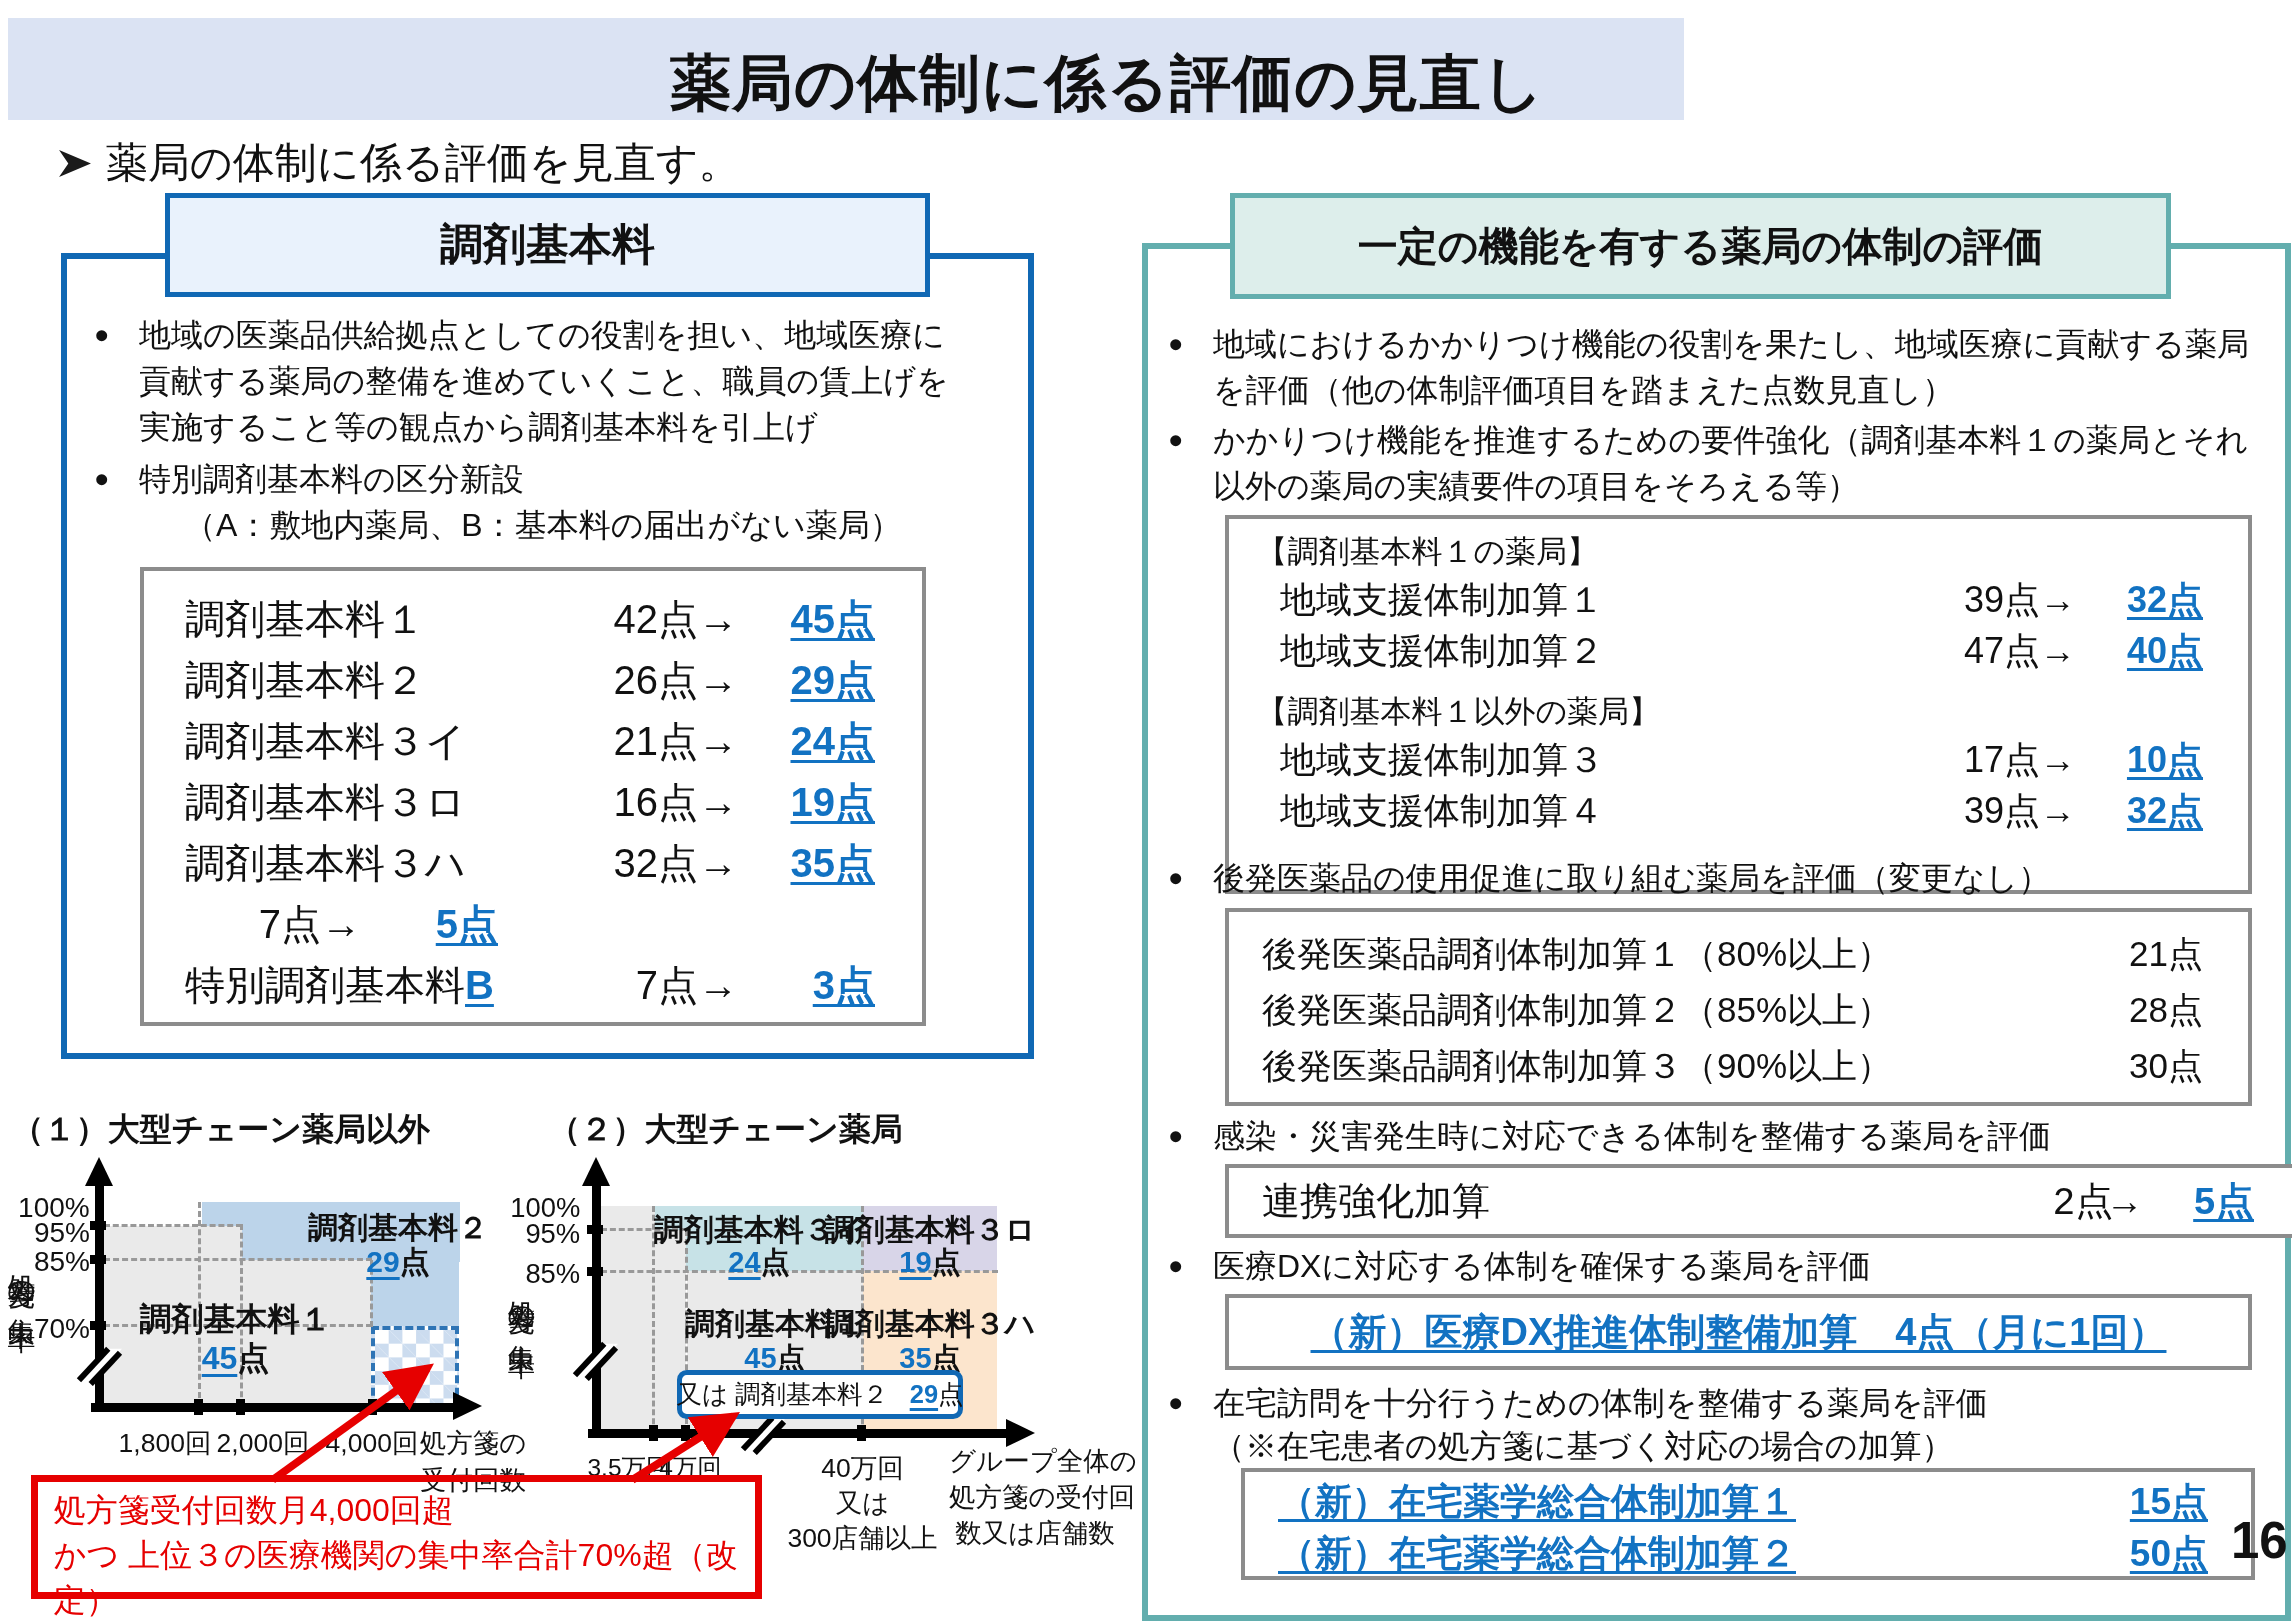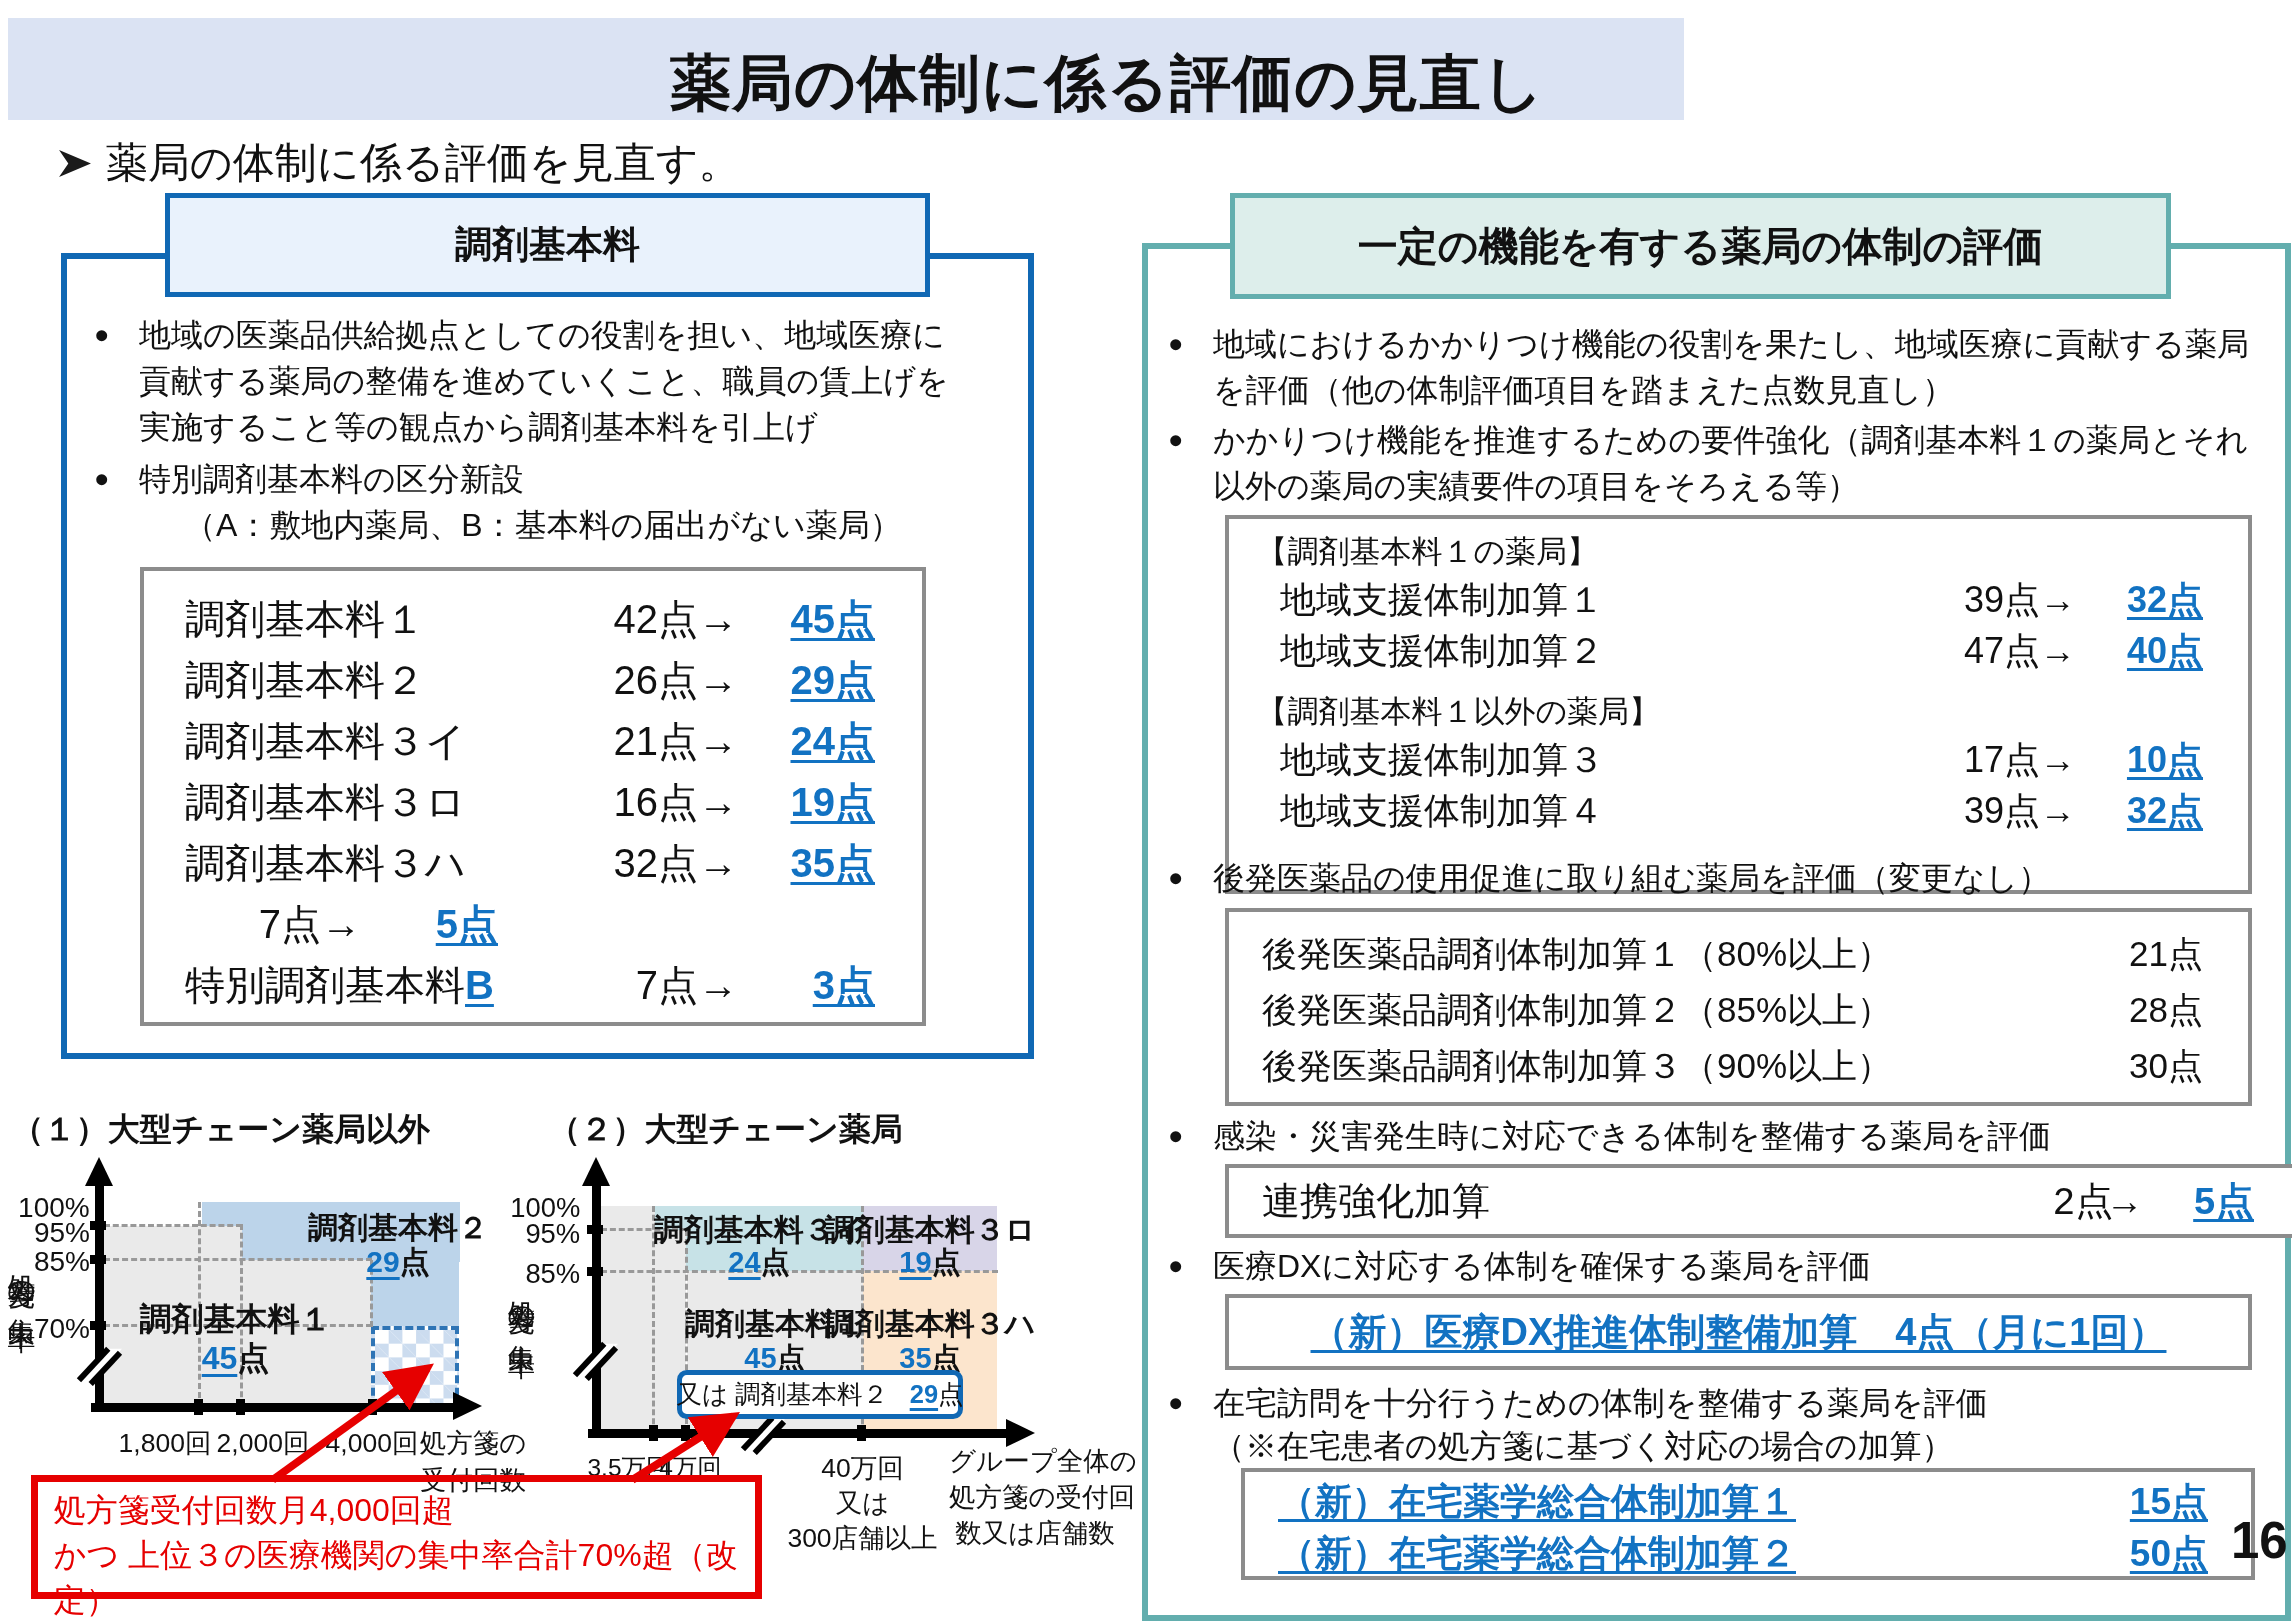--- a/index.html
+++ b/index.html
@@ -10,21 +10,21 @@
   .rt{text-align:right;}
   .bl{color:#1272c2;font-weight:bold;text-decoration:underline;
       text-decoration-thickness:2.9px;text-underline-offset:4.9px;}
   
   .banner{left:7.8px;top:17.6px;width:1676px;height:102px;background:#dbe3f3;}
   .pgtitle{left:588px;top:27.4px;width:1039px;font-size:61px;font-weight:bold;text-align:center;letter-spacing:1px;margin-top:16px;}
   .intro{left:57px;top:135px;display:flex;align-items:center;gap:13.7px;font-size:42px;}
   
   .lp-box{left:61px;top:253px;width:961px;height:794px;border:6.9px solid #1068b4;background:#fff;}
   .lp-header{left:165px;top:193px;width:755px;height:94px;background:#e9f2fc;border:5.9px solid #1068b4;
-             display:flex;align-items:center;justify-content:center;font-size:37px;font-weight:bold;z-index:10;}
+             display:flex;align-items:center;justify-content:center;font-size:43px;font-weight:bold;z-index:10;}
   .rp-box{left:1142px;top:243px;width:1137px;height:1366px;border:6.9px solid #63aeae;background:#fff;}
   .rp-header{left:1223px;top:193px;width:931px;height:96px;background:#ddeeeb;border:5.9px solid #63aeae;
              display:flex;align-items:center;justify-content:center;font-size:40px;font-weight:bold;z-index:10;margin-left:7px;}
   .bullet{display:flex;align-items:flex-start;}
   .bullet .dot{font-size:25.5px;line-height:45px;width:45px;flex:0 0 45px;}
   .btext{font-size:32px;line-height:46px;}
   
   .gbox{border:4.9px solid #8c8c8c;background:#fff;box-sizing:border-box;}
   .fee-box{left:140px;top:567px;width:786px;height:459px;padding:17.6px 47px 9.8px 41px;}
   .fee-row{display:flex;align-items:baseline;font-size:40px;line-height:61px;}

